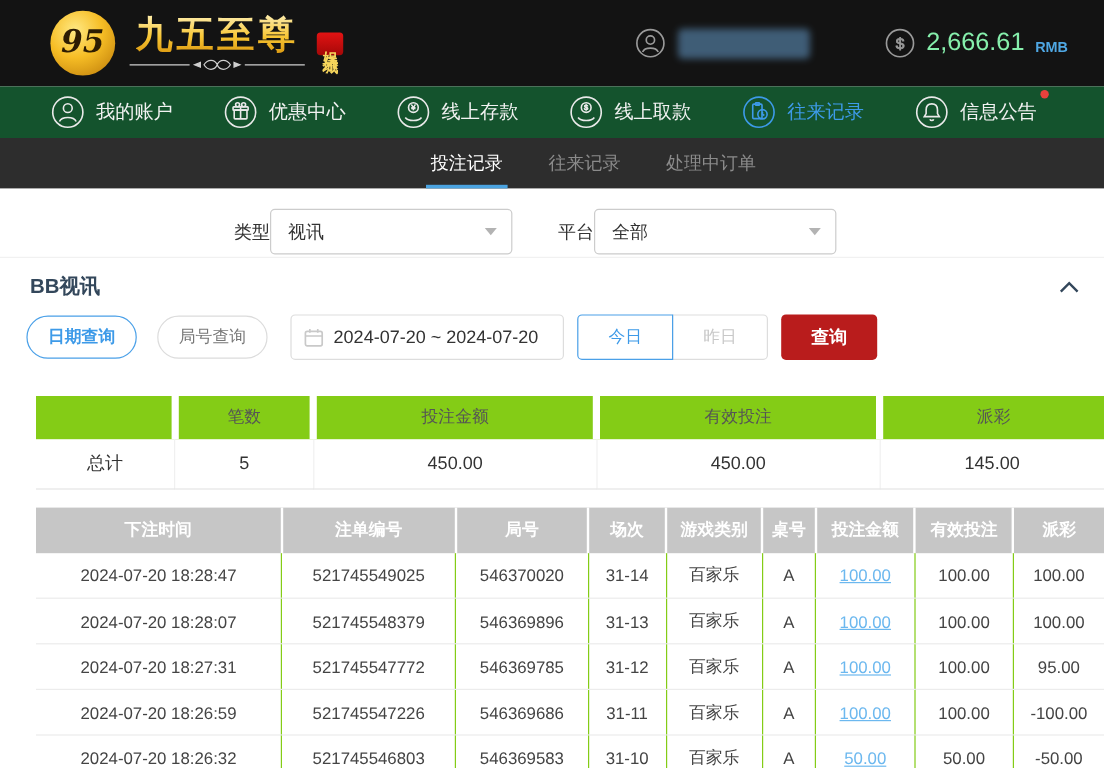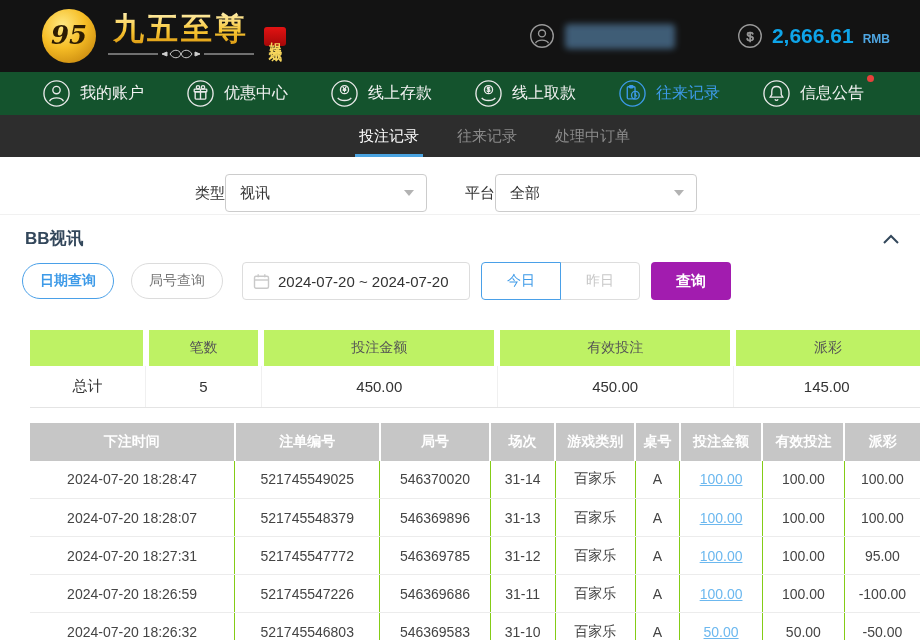--- a/index.html
+++ b/index.html
@@ -21,21 +21,21 @@
     -webkit-background-clip: text; background-clip: text; color: transparent; }
   .flourish { margin-top: 2px; }
   .badge { margin-left: 8px; padding: 5px 4px; border-radius: 3px;
     background: linear-gradient(#e31313, #a50808); color: #f7d65c; font-weight: bold;
     font-size: 13px; writing-mode: vertical-rl; text-orientation: upright;
     letter-spacing: 3px; line-height: 14px; }
   .user { margin-left: auto; display: flex; align-items: center; gap: 10px; cursor: pointer; }
   .redacted { width: 110px; height: 25px; border-radius: 4px; background: #42617c;
     filter: blur(3px); opacity: .95; }
   .balance { margin-left: 62px; display: flex; align-items: center; gap: 9px; cursor: pointer; }
-  .balance .amount { color: #0ea5e9; font-size: 21px; font-weight: bold; }
+  .balance .amount { color: #86efac; font-size: 21px; font-weight: normal; }
   .balance .cur { color: #4fa7e3; font-size: 12px; font-weight: bold; margin-top: 5px; }
 
   
   .mainnav { height: 43px; background: #14532d; display: flex; align-items: center;
     padding-left: 42px; gap: 42px; }
   .nav-item { display: flex; align-items: center; gap: 9px; color: #f2f2f2;
     font-size: 16px; cursor: pointer; position: relative; }
   .nav-item svg { color: #e9e9e9; }
   .nav-item.active { color: #3d9ae8; }
   .nav-item.active svg { color: #3d9ae8; }
@@ -79,27 +79,27 @@
     border-radius: 4px; display: flex; align-items: center; gap: 8px; padding: 0 10px;
     font-size: 15px; color: #333; cursor: pointer; }
   .btn-group { display: flex; margin-left: 2px; }
   .gbtn { width: 80px; height: 38px; background: #fff; border: 1px solid #ddd;
     color: #c8c8c8; font-size: 14px; cursor: pointer; margin-left: -1px;
     font-family: inherit; position: relative; }
   .gbtn:first-child { border-radius: 4px 0 0 4px; margin-left: 0; }
   .gbtn:last-child { border-radius: 0 4px 4px 0; }
   .gbtn.active { border-color: #4aa0e8; color: #3d9ae8; z-index: 1; }
   .search-btn { width: 80px; height: 38px; border: none; border-radius: 4px;
-    background: #a21caf; color: #fff; font-size: 15px; font-weight: bold;
+    background: #b91c1c; color: #fff; font-size: 15px; font-weight: bold;
     cursor: pointer; margin-left: 2px; font-family: inherit; }
 
   
   .sum-table { width: 890px; margin: 30px 0 0 30px; border-collapse: collapse;
     table-layout: fixed; }
-  .sum-table th { background: #bef264; height: 36px; font-size: 14px; color: #555;
+  .sum-table th { background: #84cc16; height: 36px; font-size: 14px; color: #555;
     font-weight: normal; text-align: center; border-right: 6px solid #fff; }
   .sum-table th:last-child { border-right: none; }
   .sum-table td { height: 41px; font-size: 15px; color: #333; text-align: center;
     border-bottom: 1px solid #e4e4e4; border-right: 1px solid #f0f0f0; }
   .sum-table td:last-child { border-right: none; margin-left: 46px; }
 
   
   .bet-table { width: 890px; margin: 15px 0 0 30px; border-collapse: collapse;
     table-layout: fixed; }
   .bet-table th { background: #c6c6c6; height: 38px; color: #fff; font-size: 14px;

